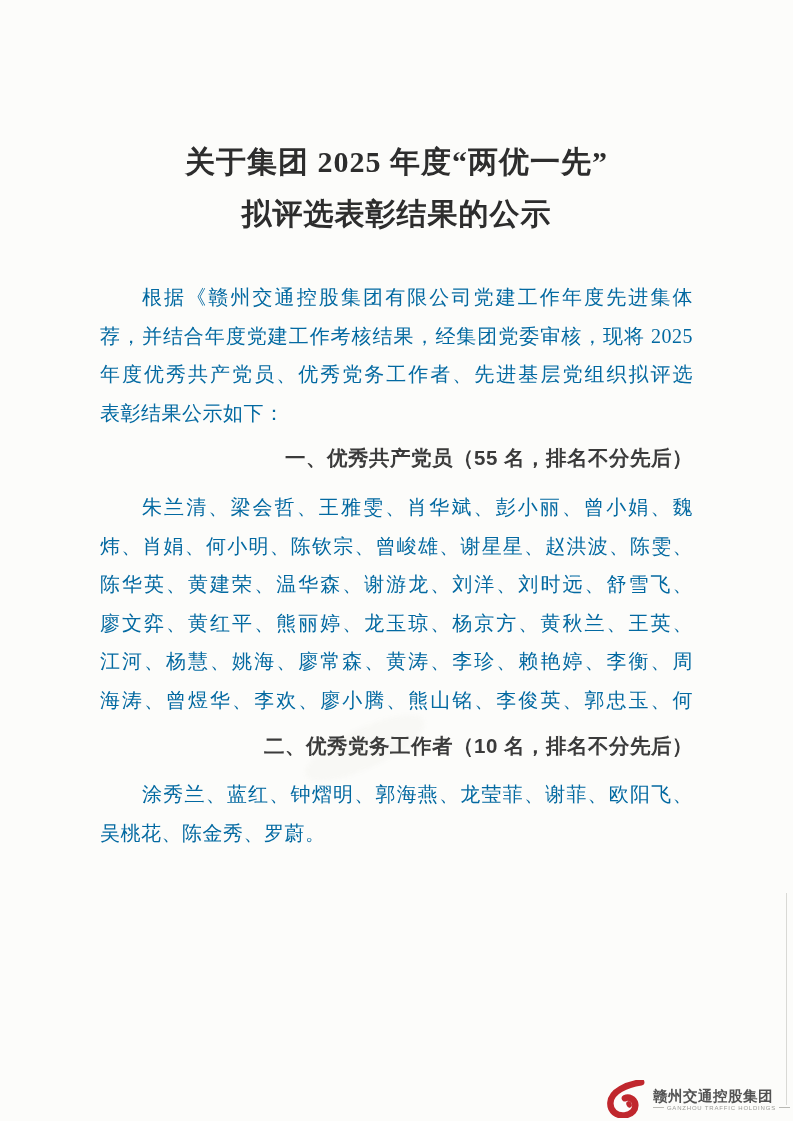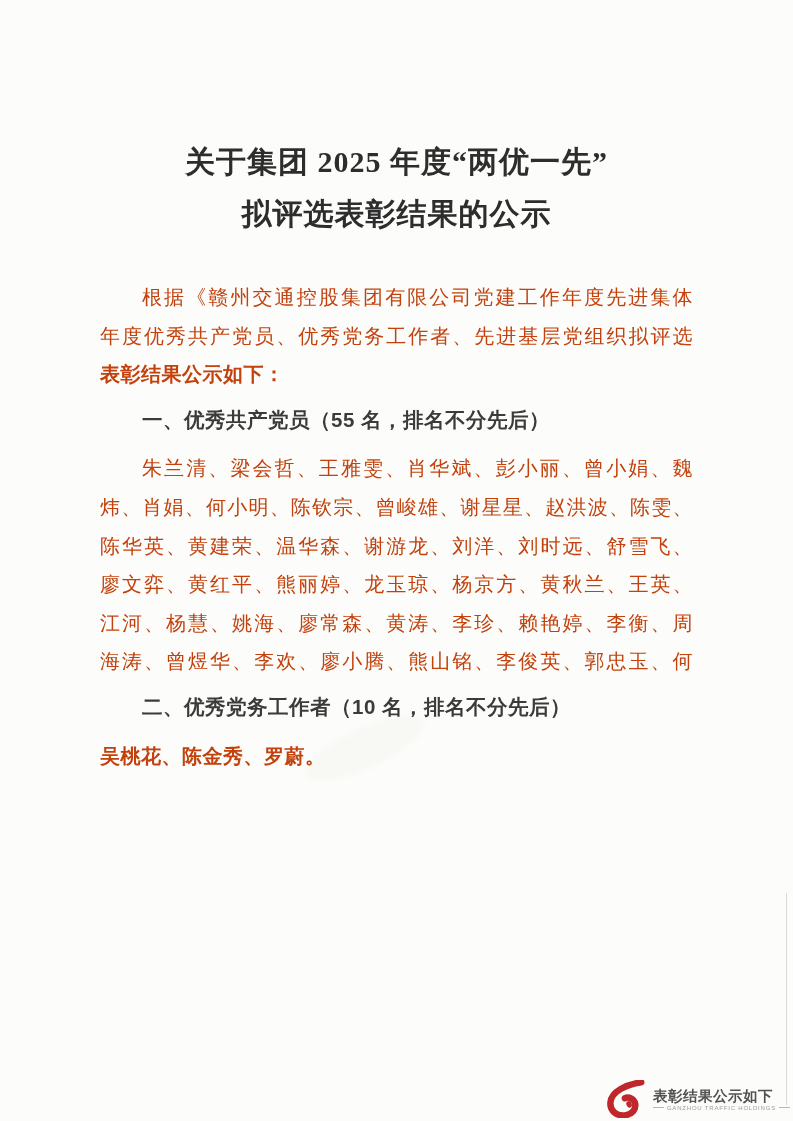--- a/index.html
+++ b/index.html
@@ -23,41 +23,40 @@
     letter-spacing: 1px;
     font-family: "Liberation Serif", "DejaVu Serif", serif;
   }
   .title span { display: block; }
   .content {
     margin: 38px 100px 0 100px;
   }
   .bodyline {
     font-size: 20px;
     line-height: 38.6px;
-    color: #c2410c;
+    color: #0369a1;
     text-align: justify;
     text-align-last: justify;
     letter-spacing: 0.5px;
   }
   .bodyline.endline {
     text-align-last: left;
-    font-weight: bold;
   }
   .indent { text-indent: 42px; }
   .sec-heading {
     font-family: "Liberation Sans", "DejaVu Sans", sans-serif;
     font-weight: 700;
     font-size: 20.5px;
     line-height: 38.6px;
     color: #3b3b3b;
     padding-left: 42px;
     margin-top: 7px;
     margin-bottom: 2px;
     letter-spacing: 0.5px;
-    text-align: left;
+    text-align: right;
   }
   .names-block { margin-top: 10px; }
   .scan-line-artifact {
     position: absolute;
     right: 6px;
     top: 893px;
     width: 1px;
     height: 212px;
     background: rgba(175,175,168,0.45);
   }
@@ -112,55 +111,57 @@
 
   <h1 class="title">
     <span>关于集团 2025 年度“两优一先”</span>
     <span>拟评选表彰结果的公示</span>
   </h1>
 
   <div class="content">
 
     <div>
       <div class="bodyline indent">根据《赣州交通控股集团有限公司党建工作年度先进集体</div>
+      <div class="bodyline">荐，并结合年度党建工作考核结果，经集团党委审核，现将 2025</div>
       <div class="bodyline">年度优秀共产党员、优秀党务工作者、先进基层党组织拟评选</div>
       <div class="bodyline endline">表彰结果公示如下：</div>
     </div>
 
     <div class="sec-heading">一、优秀共产党员（55 名，排名不分先后）</div>
 
     <div class="names-block">
       <div class="bodyline indent">朱兰清、梁会哲、王雅雯、肖华斌、彭小丽、曾小娟、魏</div>
       <div class="bodyline">炜、肖娟、何小明、陈钦宗、曾峻雄、谢星星、赵洪波、陈雯、</div>
       <div class="bodyline">陈华英、黄建荣、温华森、谢游龙、刘洋、刘时远、舒雪飞、</div>
       <div class="bodyline">廖文弈、黄红平、熊丽婷、龙玉琼、杨京方、黄秋兰、王英、</div>
       <div class="bodyline">江河、杨慧、姚海、廖常森、黄涛、李珍、赖艳婷、李衡、周</div>
       <div class="bodyline">海涛、曾煜华、李欢、廖小腾、熊山铭、李俊英、郭忠玉、何</div>
     </div>
 
     <div class="sec-heading">二、优秀党务工作者（10 名，排名不分先后）</div>
 
     <div class="names-block">
+      <div class="bodyline indent">涂秀兰、蓝红、钟熠明、郭海燕、龙莹菲、谢菲、欧阳飞、</div>
       <div class="bodyline endline">吴桃花、陈金秀、罗蔚。</div>
     </div>
 
   </div>
 
   <div class="scan-smudge"></div>
   <div class="scan-line-artifact"></div>
 
   <div class="logo">
     <span class="logo-mark">
       <svg viewBox="0 0 100 100" width="47" height="38">
         <path d="M94,6 C56,12 15,29 13,59 C11,82 30,95 50,93 C70,91 81,77 78,62 C75,49 61,43 51,48" fill="none" stroke="#c0272d" stroke-width="17" stroke-linecap="round"></path>
         <ellipse cx="62" cy="64" rx="7" ry="9" fill="#c0272d" transform="rotate(-22 62 64)"></ellipse>
       </svg>
     </span>
     <span class="logo-text">
-      <div class="logo-cn">表彰结果公示如下</div>
+      <div class="logo-cn">赣州交通控股集团</div>
       <div class="logo-en">
         <span class="logo-dash"></span>
         <span class="logo-en-text">GANZHOU TRAFFIC HOLDINGS</span>
         <span class="logo-dash"></span>
       </div>
     </span>
   </div>
 
 </div>
 

